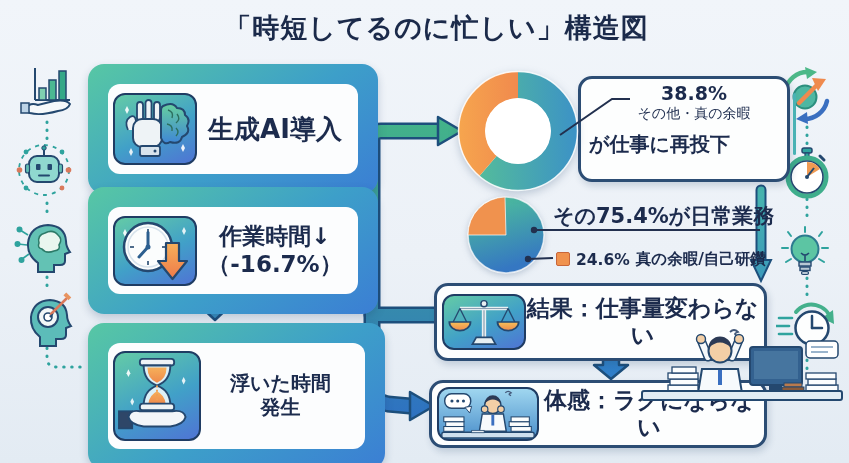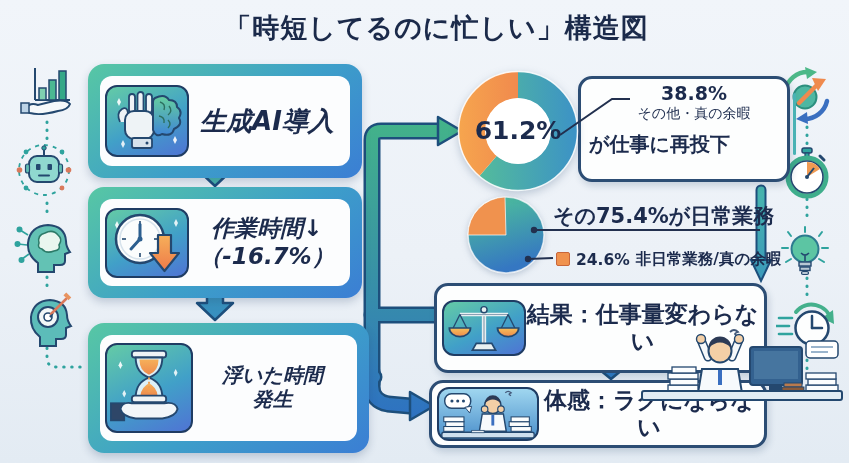--- a/index.html
+++ b/index.html
@@ -10,23 +10,22 @@
     color:#1c2b4d;
   }
   .abs{position:absolute;}
   .title{
     top:10px;left:12px;width:100%;text-align:center;
     font-size:27px;font-weight:bold;letter-spacing:1px;color:#1b2a4a;
   }
   
   .gbox{
     background:linear-gradient(145deg,#57c7a4 0%,#3d9fc9 55%,#3b7ed4 100%);
-    border-radius:16px;padding:12px;
+    border-radius:16px;padding:20px;
     box-shadow:0 4px 9px rgba(30,60,100,.22);
-    font-style:italic;
   }
   .gbox-inner{
     background:#fcfdfe;border-radius:12px;height:100%;
     display:flex;align-items:center;box-sizing:border-box;padding:5px;
   }
   .tile{
     border:2.5px solid #1f3c63;border-radius:12px;box-sizing:border-box;
     background:linear-gradient(155deg,#64cba6 0%,#41a0c8 55%,#4f74d4 100%);
     display:flex;align-items:center;justify-content:center;flex:none;
   }
@@ -305,21 +304,20 @@
         <stop offset="0" stop-color="#f6a54e"></stop>
           <stop offset="1" stop-color="#eb6f4c"></stop>
       </linearGradient>
     </defs>
     <circle cx="66" cy="66" r="59.5" fill="#ffffff"></circle>
     <circle cx="66" cy="66" r="46" fill="none" stroke="url(#donutGreen)" stroke-width="27" transform="rotate(-90 66 66)" stroke-dasharray="176.8842327677197 289.02652413026095"></circle>
     <circle cx="66" cy="66" r="46" fill="none" stroke="url(#donutOrange)" stroke-width="27" transform="rotate(-90 66 66)" stroke-dasharray="112.14229136254124 289.02652413026095" stroke-dashoffset="-176.8842327677197"></circle>
     <circle cx="66" cy="66" r="59.5" fill="none" stroke="rgba(255,255,255,.85)" stroke-width="1.5"></circle>
     <circle cx="66" cy="66" r="33" fill="#ffffff"></circle>
   </svg>
-  <div class="abs z4" style="left:473px;top:116px;width:90px;text-align:center;font-size:25px;font-weight:bold;color:#1c2b4d">61.2%</div>
 
   <div class="panel panel-accent z2" style="left:578px;top:76px;width:212px;height:106px">
     <div class="abs" style="left:28px;top:4px;width:170px;text-align:center;line-height:1.15">
       <div style="font-size:19px;font-weight:bold">38.8%</div>
       <div style="font-size:14px;font-weight:normal">その他・真の余暇</div>
     </div>
     <div class="abs" style="left:8px;right:2px;top:52px;text-align:left;font-size:20px;font-weight:bold">が仕事に再投下</div>
   </div>
 
   <svg class="abs z1" style="left:464px;top:194px;filter:drop-shadow(0 2px 3px rgba(40,70,110,.25))" width="84" height="84" viewBox="0 0 84 84">
@@ -330,24 +328,24 @@
       </linearGradient>
     </defs>
     <circle cx="42" cy="41" r="38" fill="url(#pieTeal)" stroke="rgba(255,255,255,.7)" stroke-width="1.5"></circle>
     <path d="M42,41 L4,41 A38,38 0 0 1 41.0,3.0 Z" fill="#f0924e" stroke="rgba(255,255,255,.7)" stroke-width="1"></path>
   </svg>
   <div class="abs z2" style="left:553px;top:202px;font-size:21px;font-weight:bold">その75.4%が日常業務</div>
   <div class="abs z2 legend-square" style="left:556px;top:252px;background:#f0924e"></div>
   <div class="abs z2 flexrow" style="left:576px;top:249px;font-size:15.5px;font-weight:bold">
     <span>24.6%</span>
     <span style="width:6px"></span>
-    <span>非日常業務/真の余暇</span>
-  </div>
-
-  <div class="panel z2 flexrow" style="left:434px;top:283px;width:333px;height:90px;padding:5px">
+    <span>真の余暇/自己研鑽</span>
+  </div>
+
+  <div class="panel z2 flexrow" style="left:434px;top:283px;width:333px;height:78px;padding:5px">
     <div class="tile" style="width:84px;height:56px">
       <svg width="80" height="52" viewBox="0 0 82 54">
         <defs>
             <linearGradient id="panG" x1="0" y1="0" x2="0" y2="1">
               <stop offset="0" stop-color="#f6c05a"></stop>
               <stop offset="1" stop-color="#ee8a4c"></stop>
             </linearGradient>
           </defs>
         <line x1="41" y1="10" x2="41" y2="43" stroke="#e8f0f2" stroke-width="4.5"></line>
         <line x1="41" y1="10" x2="41" y2="43" stroke="#24486f" stroke-width="1.2" opacity=".5"></line>

